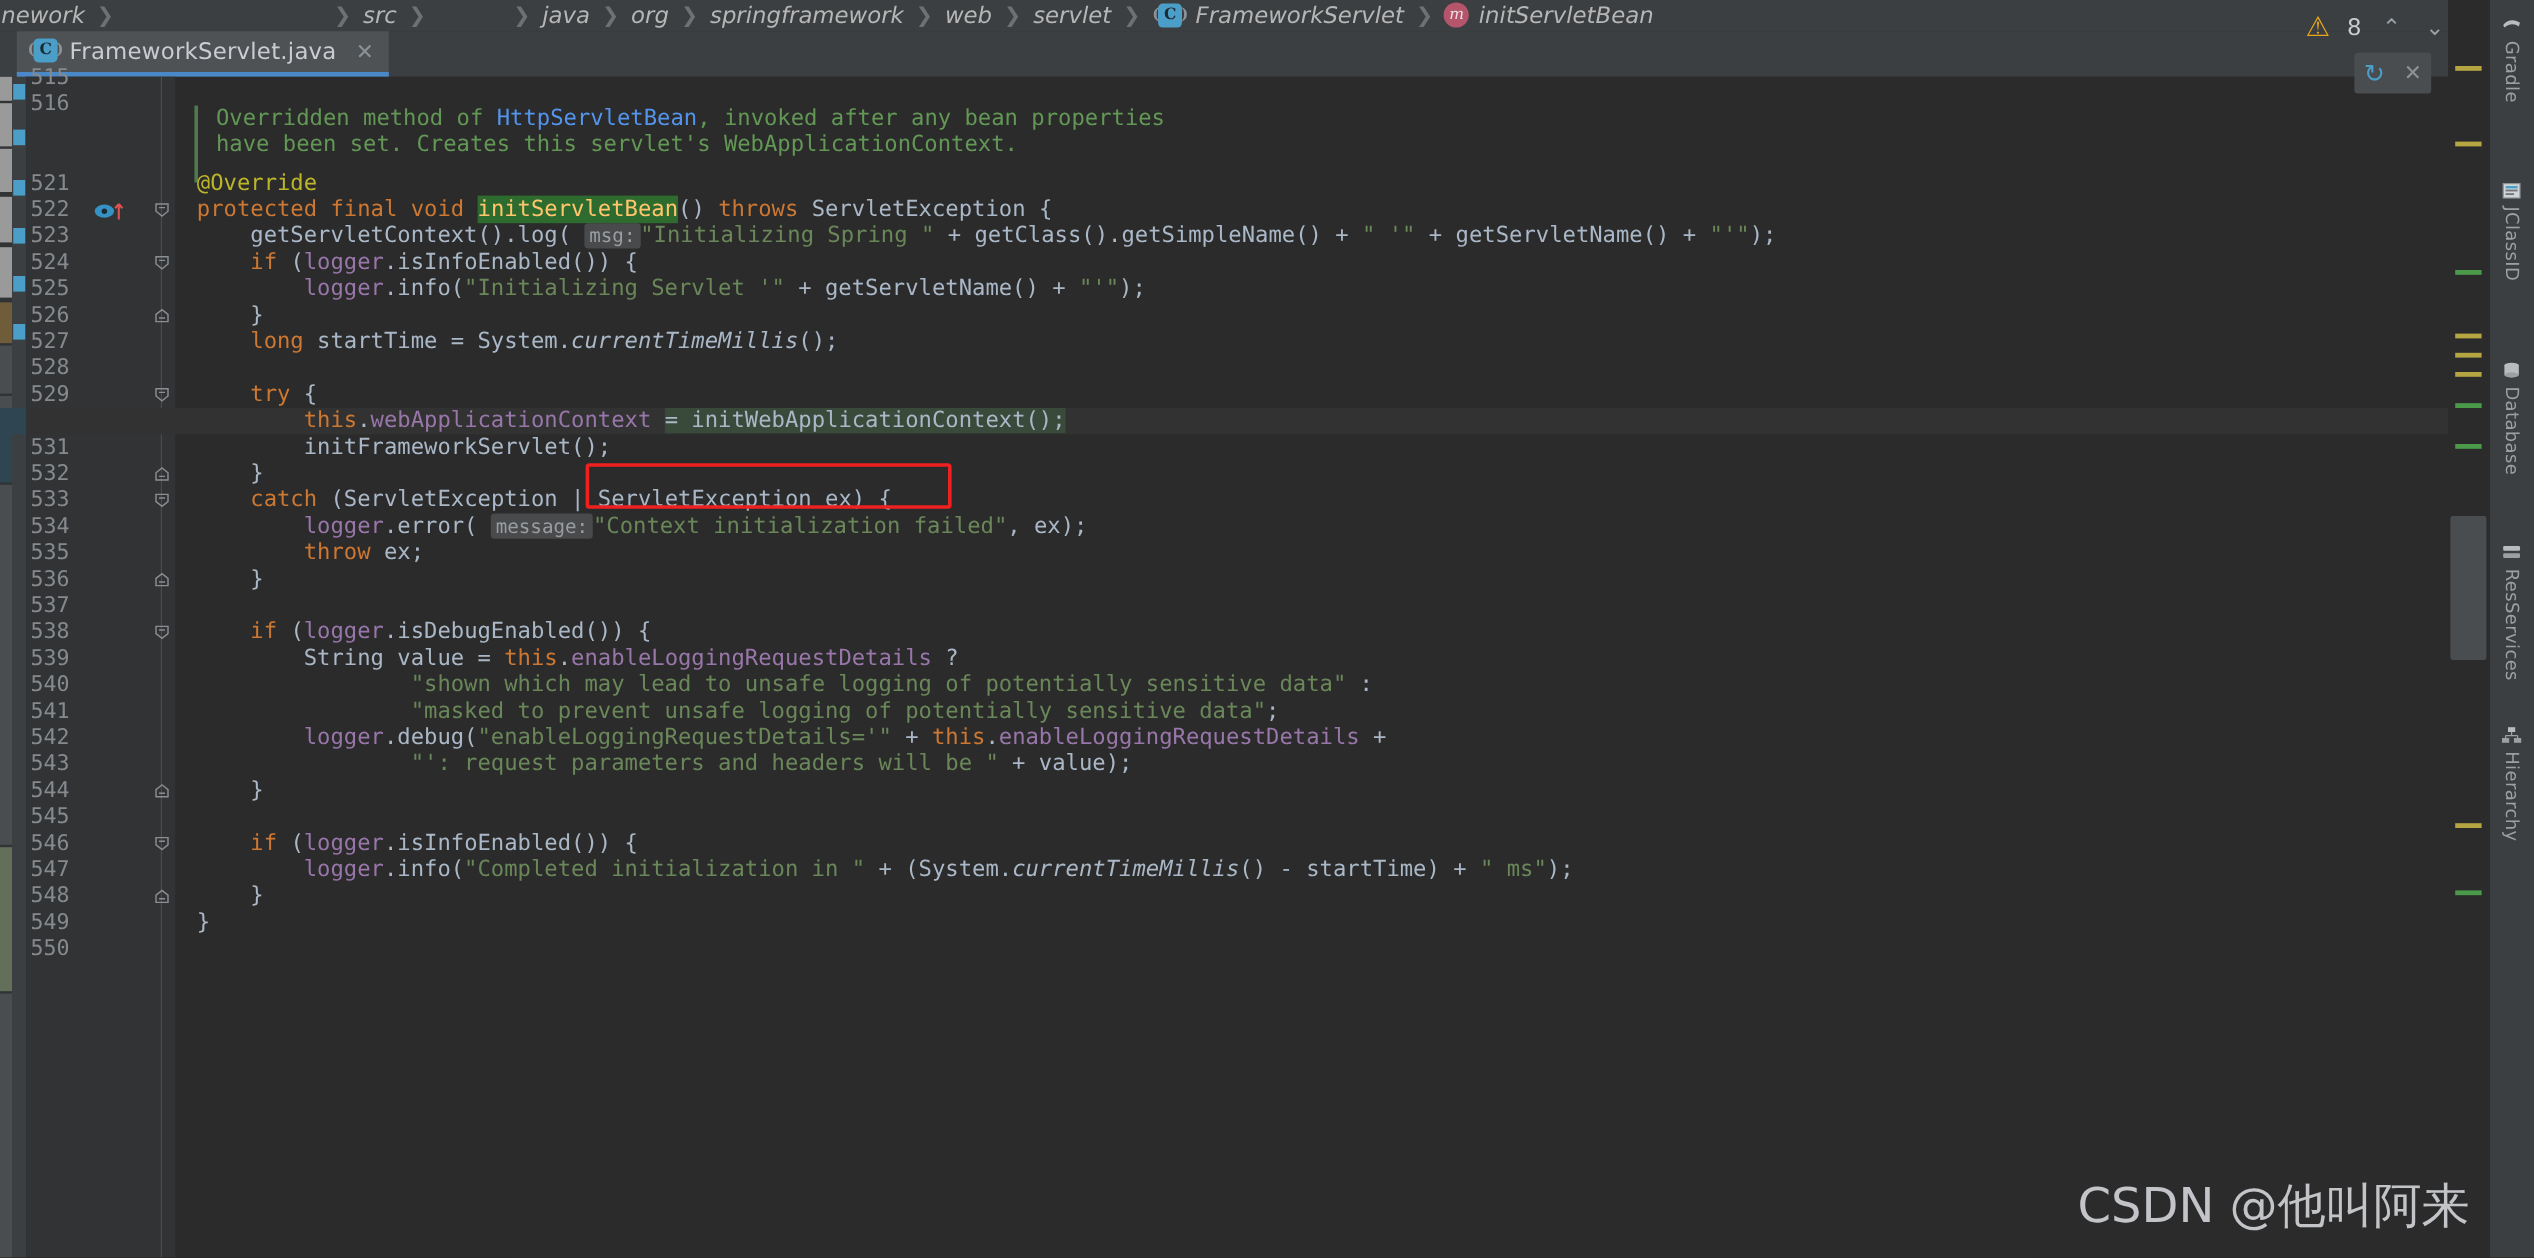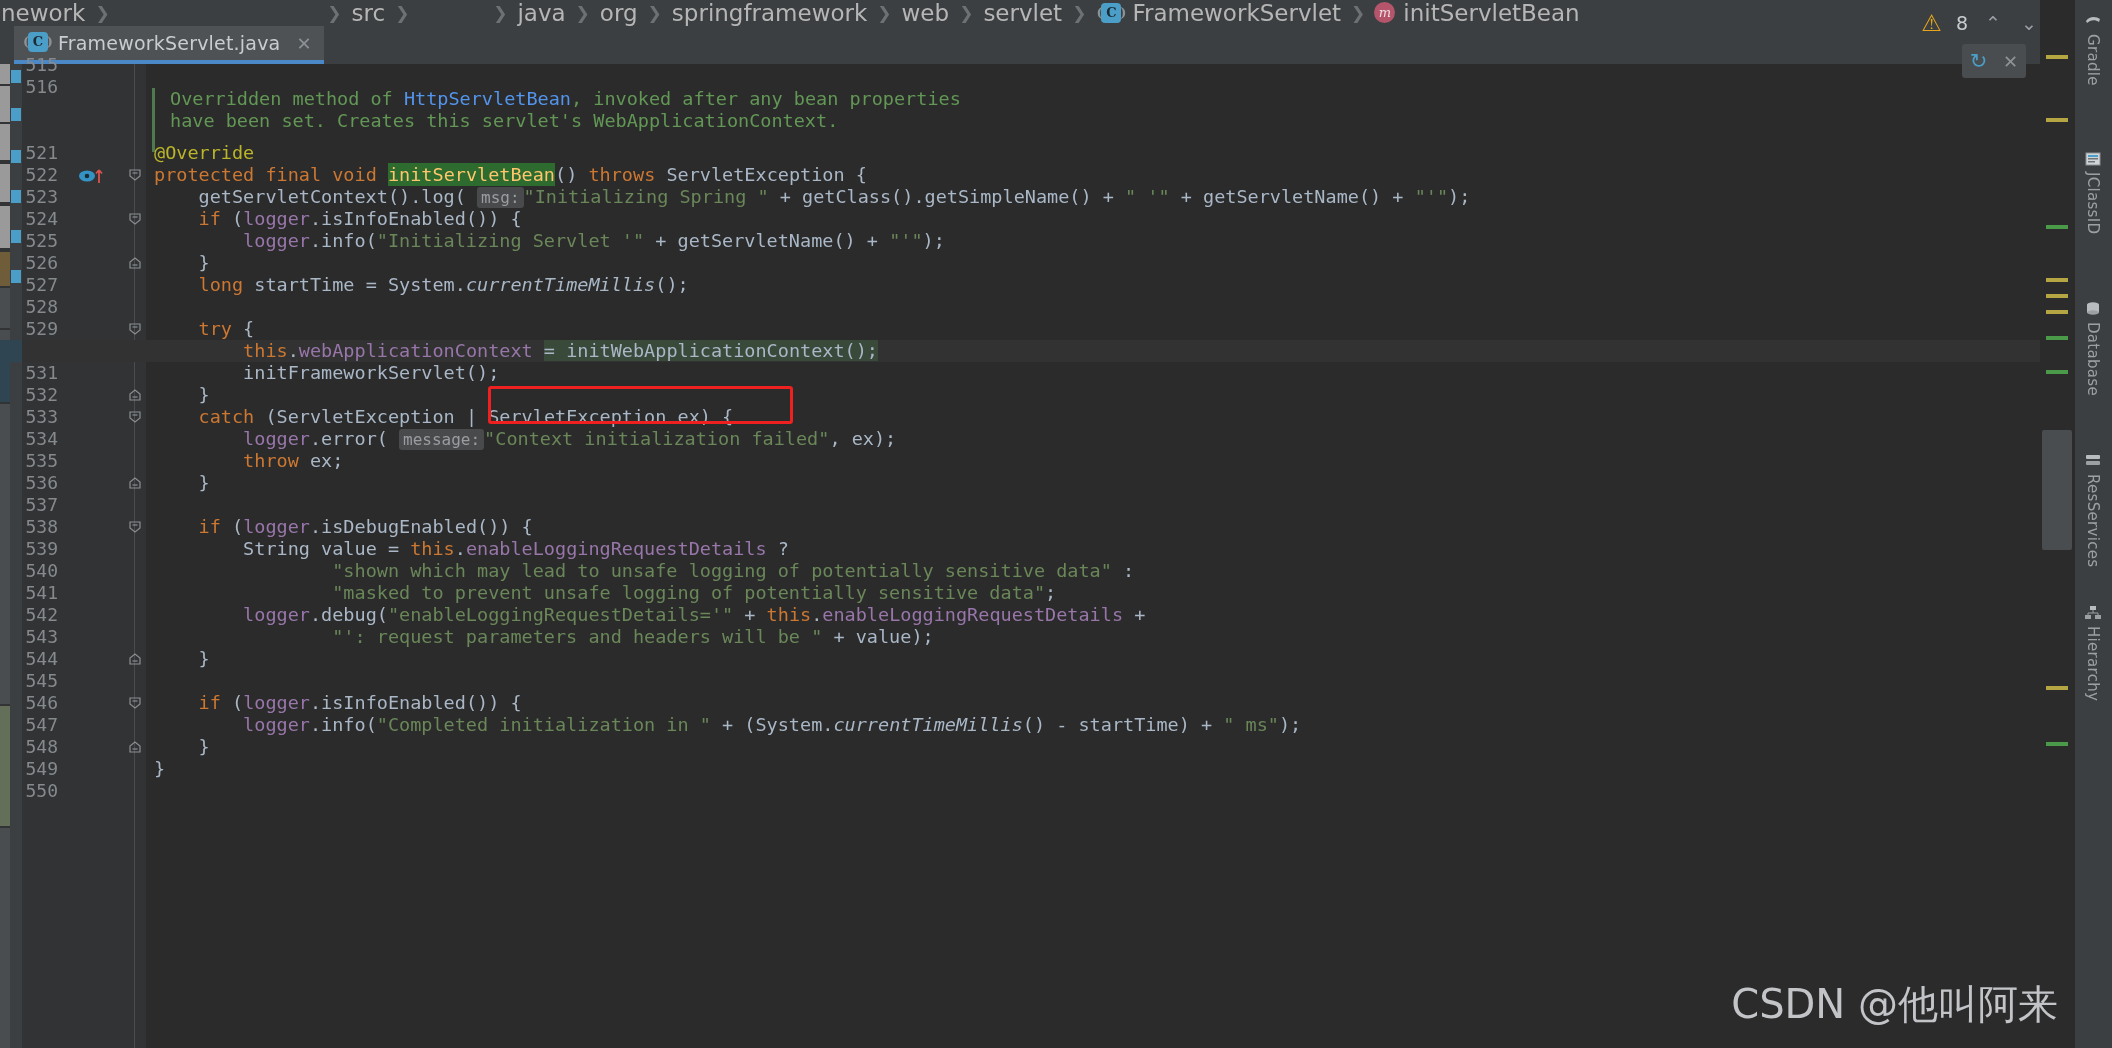--- a/index.html
+++ b/index.html
@@ -14,21 +14,21 @@
   
   #breadcrumb {
     position: absolute; left: 0; top: 0; width: 2112px; height: 26px;
     background: #3c3f41;
     display: flex; align-items: center;
     padding-left: 0px;
     font-size: 18px; color: #a9b7c6;
     white-space: nowrap;
     overflow: hidden;
   }
-  .crumb { color: #a1a1a1; font-size: 23px; padding: 0 1px; }
+  .crumb { color: #a1a1a1; font-size: 19px; padding: 0 1px; font-style: italic; }
   .crumb.bold { color: #dfe1e5; font-weight: bold; margin-top: 48px; }
   .crumb.plain { color: #b6b6b6; }
   .sep { color: #6e7174; font-size: 17px; padding: 0 9px; font-family: "DejaVu Sans", sans-serif; }
   .icon-class {
     display: inline-block; width: 20px; height: 20px; line-height: 20px;
     border-radius: 4px; background: #4a9ec7; color: #1c2b33;
     text-align: center; font-size: 13px; font-weight: bold;
     font-family: "DejaVu Serif", serif; margin-right: 6px; vertical-align: middle;
     position: relative; top: -1px;
   }
@@ -103,21 +103,21 @@
     position: absolute; left: 22px; top: 0; width: 2060px; height: 22px;
     background: #323232;
   }
   #current-line-gut {
     position: absolute; left: 0px; top: 0; width: 22px; height: 22px;
     background: #2f4652;
   }
 
   
   #code {
-    position: absolute; left: 146px; top: 0; width: 1900px; height: 864px;
+    position: absolute; left: 156px; top: 0; width: 1900px; height: 864px;
     font-family: "DejaVu Sans Mono", monospace;
     font-size: 18.5px; line-height: 22px;
     white-space: pre; color: #a9b7c6;
   }
   .line { height: 22px; position: absolute; left: 0; white-space: pre; }
 
   
   .kw   { color: #cc7832; text-align: right; }
   .str  { color: #6a8759; }
   .fld  { color: #9876aa; }

